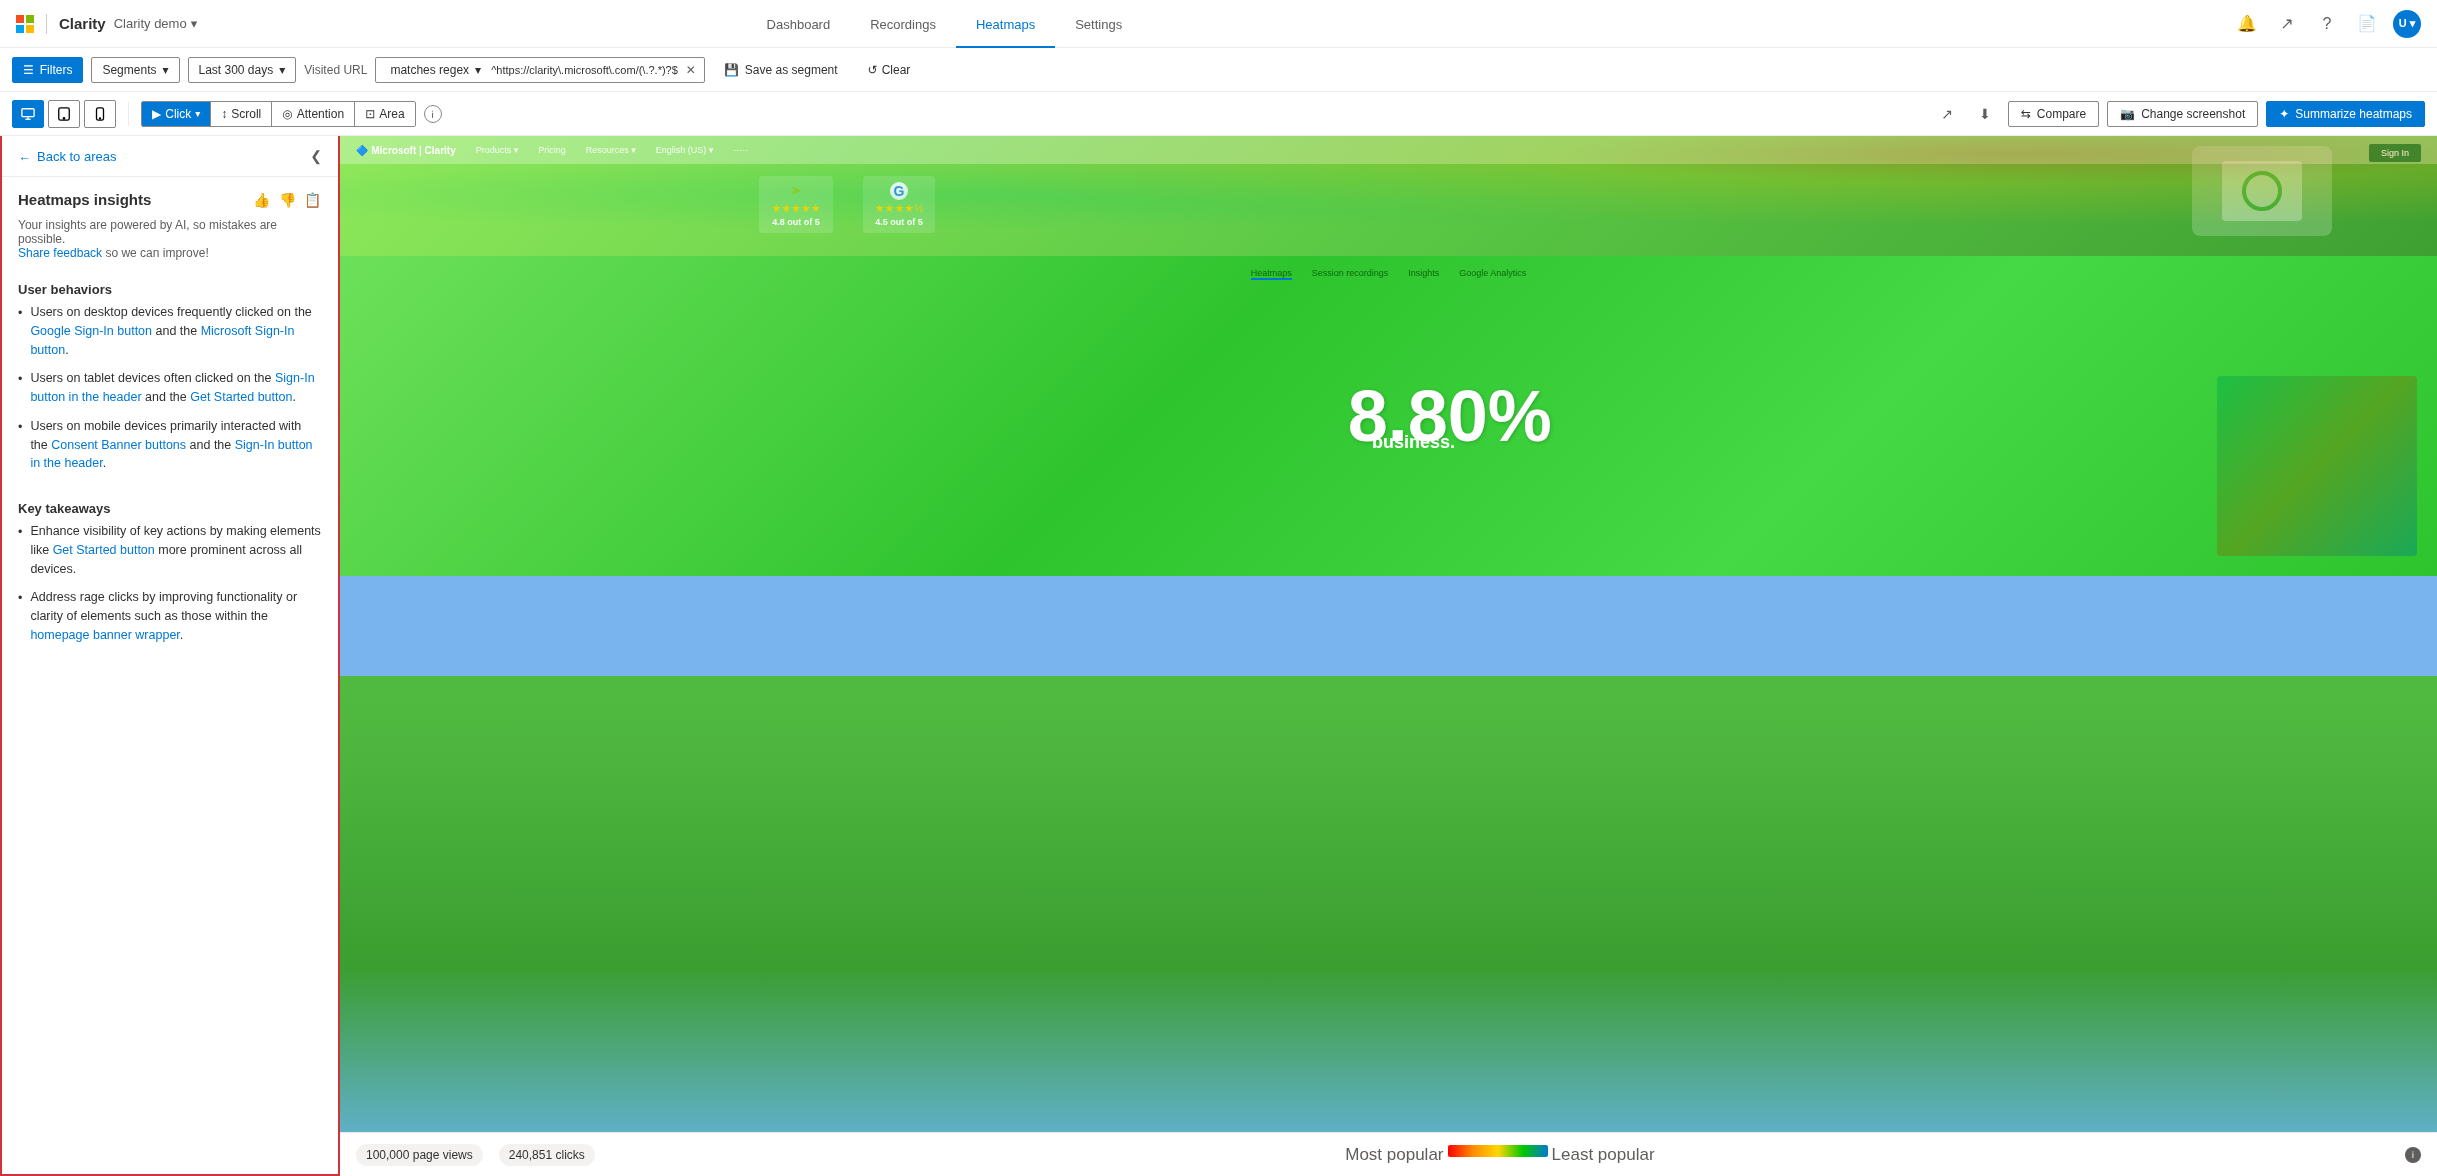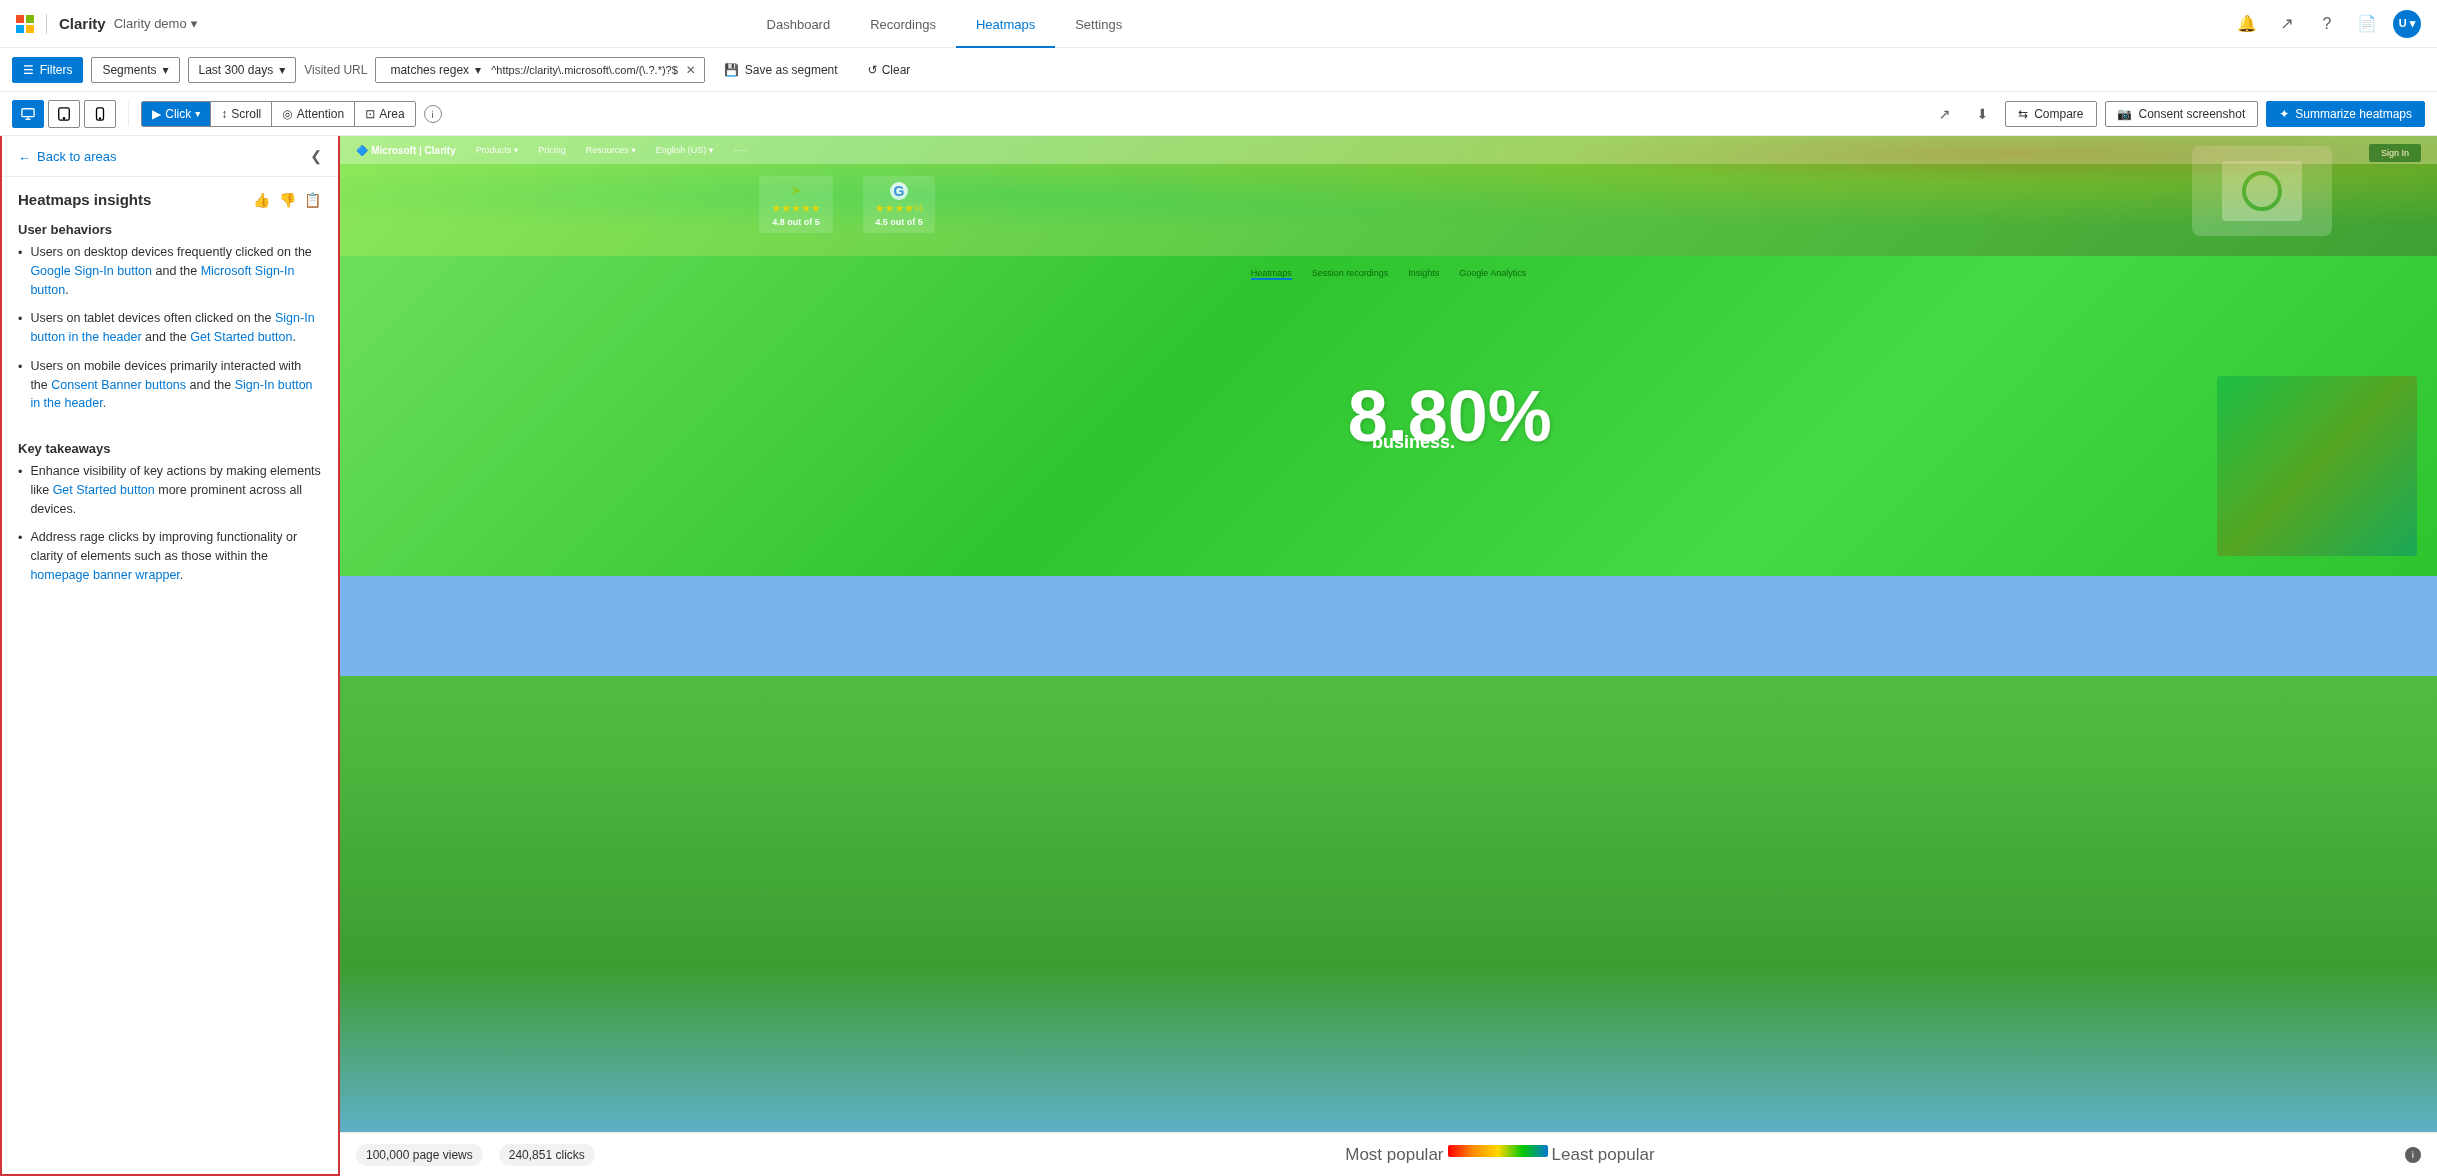--- a/index.html
+++ b/index.html
@@ -296,21 +296,21 @@
 
   <div class="toolbar-right">
     <button class="action-btn">↗</button>
     <button class="action-btn">⬇</button>
     <button class="tb-btn">
       <span>⇆</span>
       <span>Compare</span>
     </button>
     <button class="tb-btn">
       <span>📷</span>
-      <span>Consent screenshot</span>
+      <span>Change screenshot</span>
     </button>
     <button class="tb-btn blue">
       <span>✦</span>
       <span>Summarize heatmaps</span>
     </button>
   </div>
 </div>
 
 <div class="main-content">
 
@@ -323,20 +323,25 @@
 
     <div class="insights-header">
       <span>Heatmaps insights</span>
       <div class="vote-icons">
         <span class="vote-icon">👍</span>
         <span class="vote-icon">👎</span>
         <span class="copy-icon">📋</span>
       </div>
     </div>
 
+    <div class="ai-notice">
+      <span>Your insights are powered by AI, so mistakes are possible.</span>
+      <br>
+      <a>Share feedback</a><span> so we can improve!</span>
+    </div>
 
     <div class="section-title">User behaviors</div>
 
     <ul class="bullet-list">
       <li class="bullet-item">
         <span>Users on desktop devices frequently clicked on the <a>Google Sign-In button</a> and the <a>Microsoft Sign-In button</a>.</span>
       </li>
       <li class="bullet-item">
         <span>Users on tablet devices often clicked on the <a>Sign-In button in the header</a> and the <a>Get Started button</a>.</span>
       </li>

